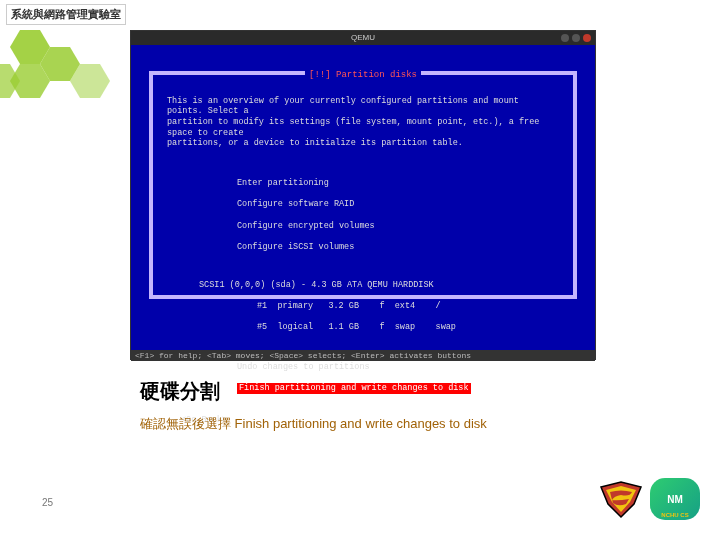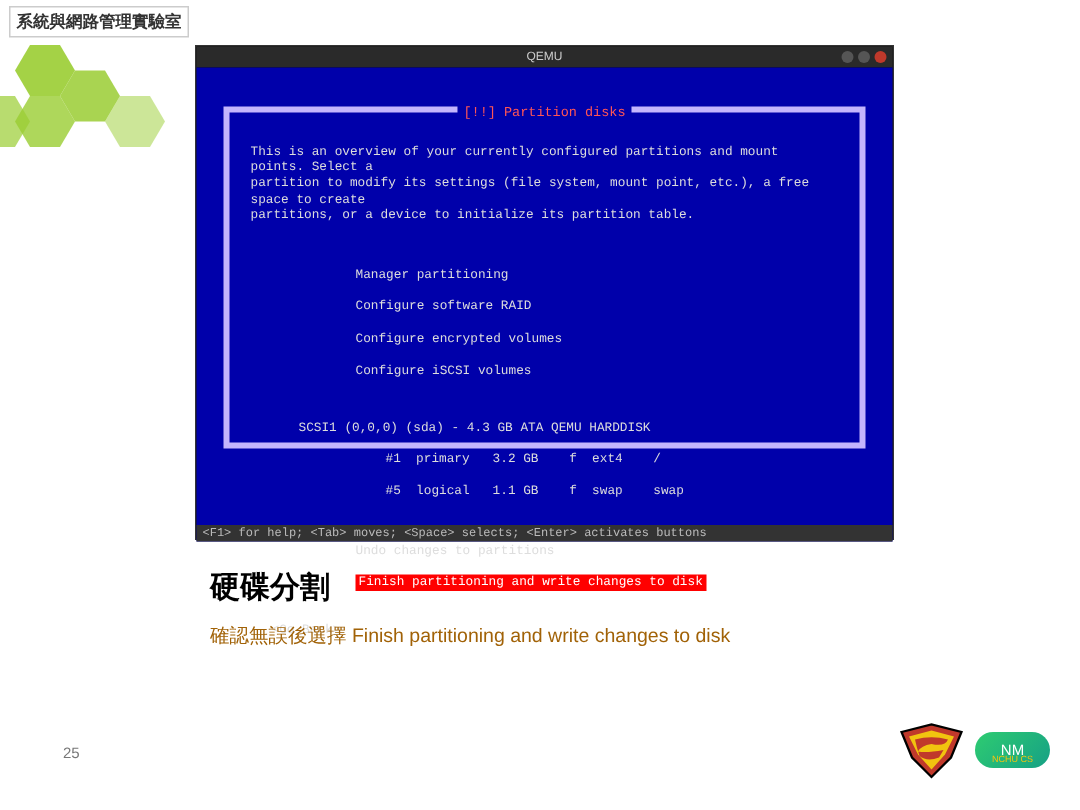--- a/index.html
+++ b/index.html
@@ -165,26 +165,26 @@
     display: flex;
     align-items: center;
     gap: 4px;
   }
   .logo-shape {
     width: 50px;
     height: 40px;
   }
   .nmlab-logo {
     width: 50px;
-    height: 24px;
+    height: 42px;
     border-radius: 15px;
     background: linear-gradient(135deg, #2ecc71, #16a085);
     color: #fff;
     font-size: 10px;
-    font-weight: normal;
+    font-weight: bold;
     display: flex;
     align-items: center;
     justify-content: center;
     position: relative;
   }
   .nmlab-sub {
     position: absolute;
     bottom: 2px;
     font-size: 6px;
     color: #f1c40f;
@@ -218,21 +218,21 @@
   </div>
   <div class="installer-screen">
     <div class="dialog-frame">
       <div class="dialog-title">[!!] Partition disks</div>
       <div class="dialog-body">
 <span>This is an overview of your currently configured partitions and mount points. Select a
 partition to modify its settings (file system, mount point, etc.), a free space to create
 partitions, or a device to initialize its partition table.</span>
 
 <div class="partition-list">
-<div>Manager partitioning</div>
+<div>Enter partitioning</div>
 <div>Configure software RAID</div>
 <div>Configure encrypted volumes</div>
 <div>Configure iSCSI volumes</div>
 </div>
 <div class="device-entry">SCSI1 (0,0,0) (sda) - 4.3 GB ATA QEMU HARDDISK</div>
 <div class="device-sub">#1  primary   3.2 GB    f  ext4    /</div>
 <div class="device-sub">#5  logical   1.1 GB    f  swap    swap</div>
 <div class="undo-section">
 <div>Undo changes to partitions</div>
 <span class="selected-item">Finish partitioning and write changes to disk</span>

